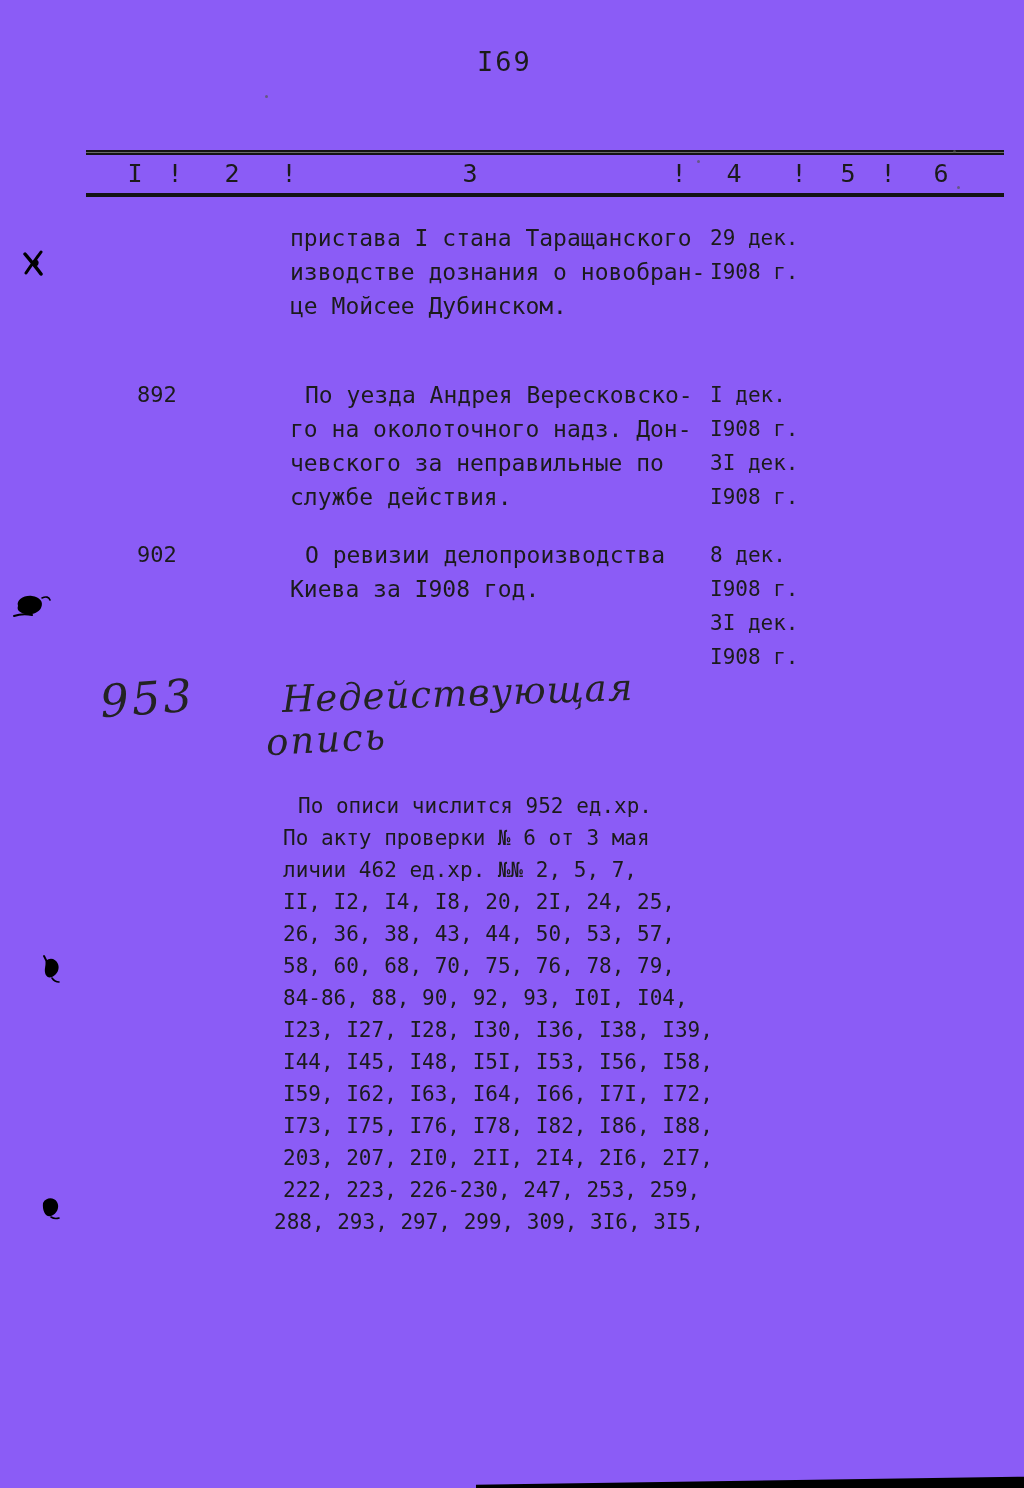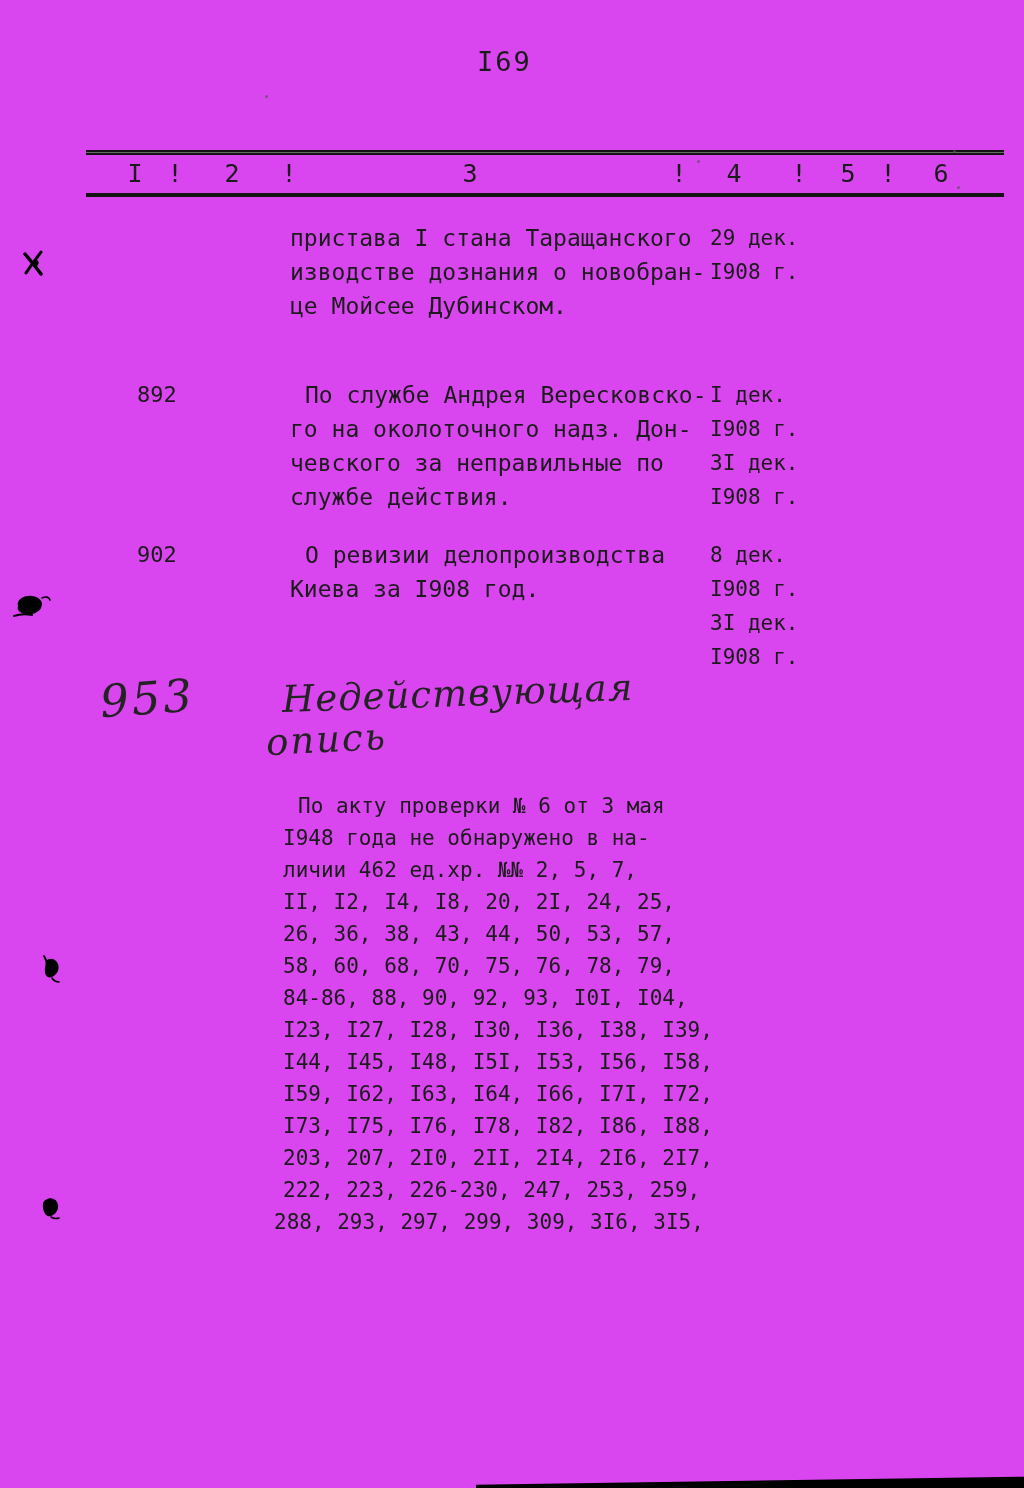--- a/index.html
+++ b/index.html
@@ -1,20 +1,20 @@
 <!DOCTYPE html>
 <html><head>
 <meta charset="utf-8">
 <style>
   html, body { margin: 0; padding: 0; }
   .sheet {
     position: relative;
     width: 1024px;
     height: 1488px;
-    background: #d946ef;
+    background: #8b5cf6;
     overflow: hidden;
     font-family: "DejaVu Sans Mono", "Liberation Mono", monospace;
     color: #1b1b1b;
   }
   .page-number {
     position: absolute;
     left: 477px; top: 46px;
     font-size: 27px;
     letter-spacing: 2px;
   }
@@ -102,21 +102,21 @@
     </div>
     <div class="entry-dates">
       <div>29 дек.</div>
       <div>I908 г.</div>
     </div>
   </div>
 
   <div class="entry" style="top:378px">
     <span class="entry-number">892</span>
     <div class="entry-desc indent-first">
-      <div>По службе Андрея Вересковско-</div>
+      <div>По уезда Андрея Вересковско-</div>
       <div>го на околоточного надз. Дон-</div>
       <div>чевского за неправильные по</div>
       <div>службе действия.</div>
     </div>
     <div class="entry-dates">
       <div>I дек.</div>
       <div>I908 г.</div>
       <div>3I дек.</div>
       <div>I908 г.</div>
     </div>
@@ -134,22 +134,22 @@
       <div>3I дек.</div>
       <div>I908 г.</div>
     </div>
   </div>
 
   <div class="hw hw-number">953</div>
   <div class="hw hw-line1">Недействующая</div>
   <div class="hw hw-line2">опись</div>
 
   <div class="summary">
+    <div>По описи числится 952 ед.хр.</div>
     <div>По акту проверки № 6 от 3 мая</div>
-    <div>I948 года не обнаружено в на-</div>
     <div>личии 462 ед.хр. №№ 2, 5, 7,</div>
     <div>II, I2, I4, I8, 20, 2I, 24, 25,</div>
     <div>26, 36, 38, 43, 44, 50, 53, 57,</div>
     <div>58, 60, 68, 70, 75, 76, 78, 79,</div>
     <div>84-86, 88, 90, 92, 93, I0I, I04,</div>
     <div>I23, I27, I28, I30, I36, I38, I39,</div>
     <div>I44, I45, I48, I5I, I53, I56, I58,</div>
     <div>I59, I62, I63, I64, I66, I7I, I72,</div>
     <div>I73, I75, I76, I78, I82, I86, I88,</div>
     <div>203, 207, 2I0, 2II, 2I4, 2I6, 2I7,</div>

